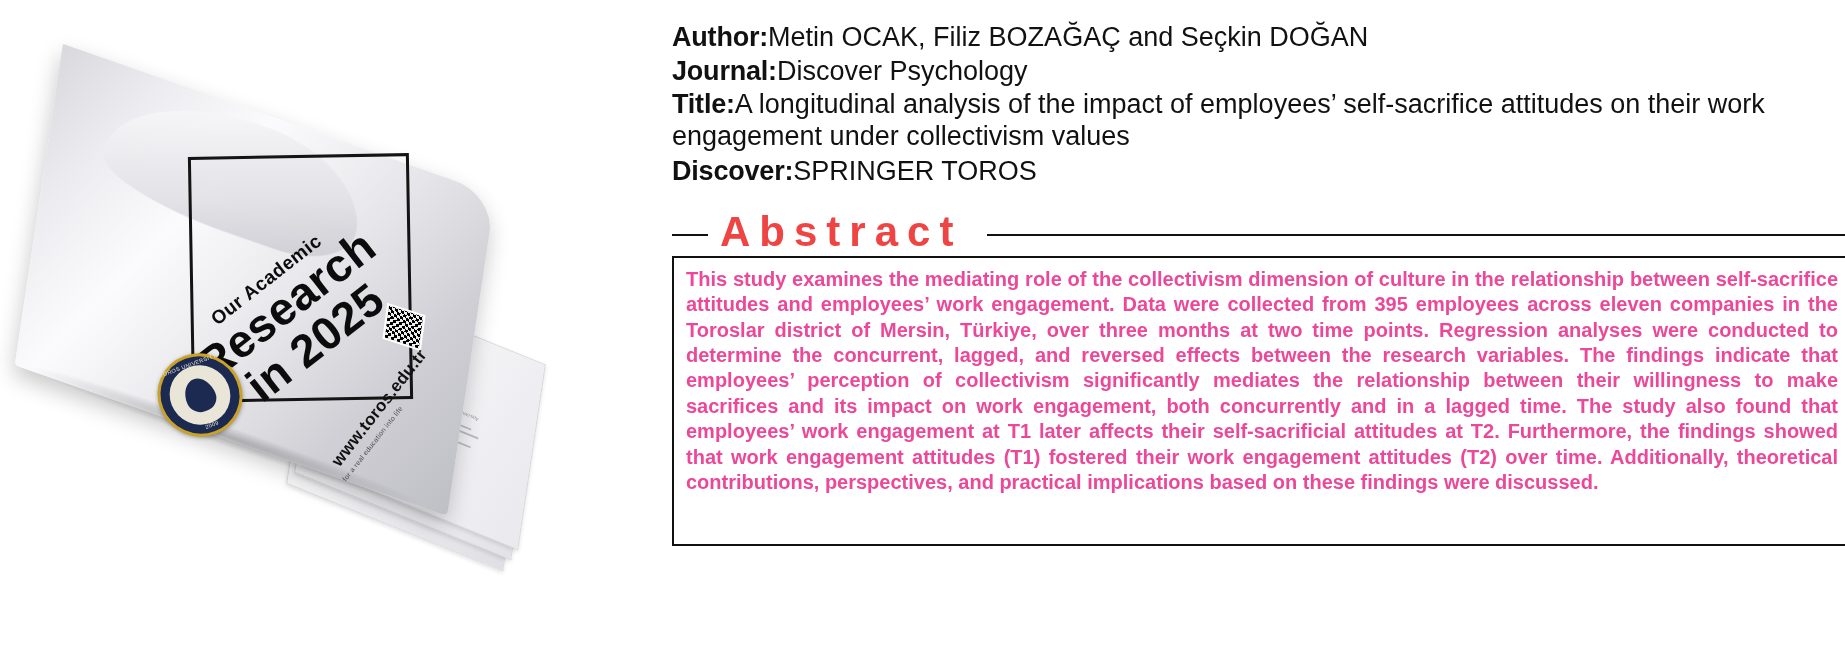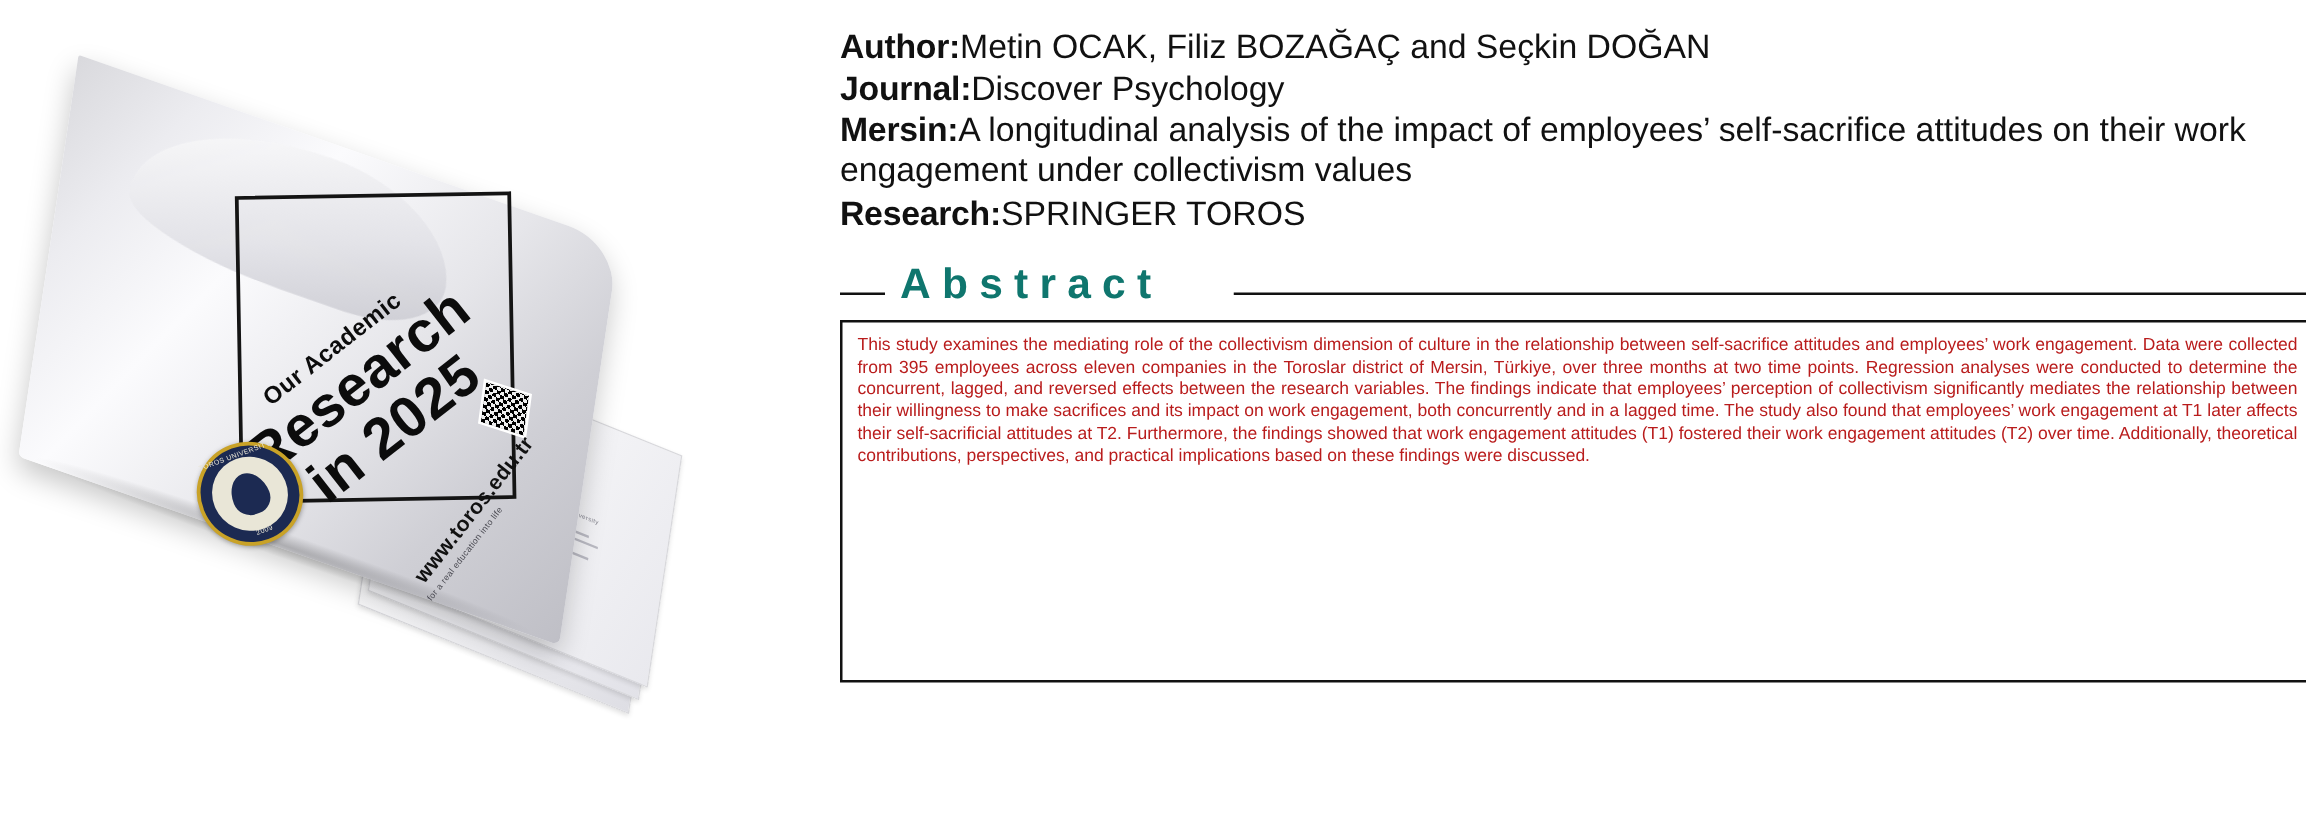--- a/index.html
+++ b/index.html
@@ -275,37 +275,38 @@
     top: 30px;
     height: 2px;
     background: #111;
   }
   .abstract-rule.left { left: 0px; width: 36px; }
   .abstract-rule.right { left: 315px; right: 2px; }
   .abstract-heading {
     position: absolute;
     left: 48px;
     top: 4px;
-    font-size: 34px;
+    font-size: 42px;
     font-weight: 800;
     letter-spacing: 9px;
-    color: #0f766e;
+    color: #ef4444;
   }
 
   .abstract-box {
     border: 2px solid #111;
     height: 290px;
     padding: 9px 12px 10px 12px;
     box-sizing: border-box;
   }
   .abstract-text {
-    font-size: 14px;
+    font-size: 20px;
     line-height: 1.27;
     text-align: justify;
-    color: #b91c1c;
+    color: #ec4899;
+    font-weight: bold;
   }
 </style>
 </head>
 <body>
 
 <div id="booklet-figure">
   <div class="booklet-stage">
 
     <div class="under-page p3"></div>
     <div class="under-page p2"></div>
@@ -352,25 +353,25 @@
 
   <div class="meta-line">
     <span class="meta-label">Author:</span><span class="meta-value">Metin OCAK, Filiz BOZAĞAÇ and Seçkin DOĞAN</span>
   </div>
 
   <div class="meta-line">
     <span class="meta-label">Journal:</span><span class="meta-value">Discover Psychology</span>
   </div>
 
   <div class="meta-line title-line">
-    <span class="meta-label">Mersin:</span><span class="meta-value">A longitudinal analysis of the impact of employees’ self-sacrifice attitudes on their work engagement under collectivism values</span>
+    <span class="meta-label">Title:</span><span class="meta-value">A longitudinal analysis of the impact of employees’ self-sacrifice attitudes on their work engagement under collectivism values</span>
   </div>
 
   <div class="meta-line">
-    <span class="meta-label">Research:</span><span class="meta-value">SPRINGER TOROS</span>
+    <span class="meta-label">Discover:</span><span class="meta-value">SPRINGER TOROS</span>
   </div>
 
   <div class="abstract-heading-row">
     <div class="abstract-rule left"></div>
     <div class="abstract-heading">Abstract</div>
     <div class="abstract-rule right"></div>
   </div>
 
   <div class="abstract-box">
     <div class="abstract-text">This study examines the mediating role of the collectivism dimension of culture in the relationship between self-sacrifice attitudes and employees’ work engagement. Data were collected from 395 employees across eleven companies in the Toroslar district of Mersin, Türkiye, over three months at two time points. Regression analyses were conducted to determine the concurrent, lagged, and reversed effects between the research variables. The findings indicate that employees’ perception of collectivism significantly mediates the relationship between their willingness to make sacrifices and its impact on work engagement, both concurrently and in a lagged time. The study also found that employees’ work engagement at T1 later affects their self-sacrificial attitudes at T2. Furthermore, the findings showed that work engagement attitudes (T1) fostered their work engagement attitudes (T2) over time. Additionally, theoretical contributions, perspectives, and practical implications based on these findings were discussed.</div>

